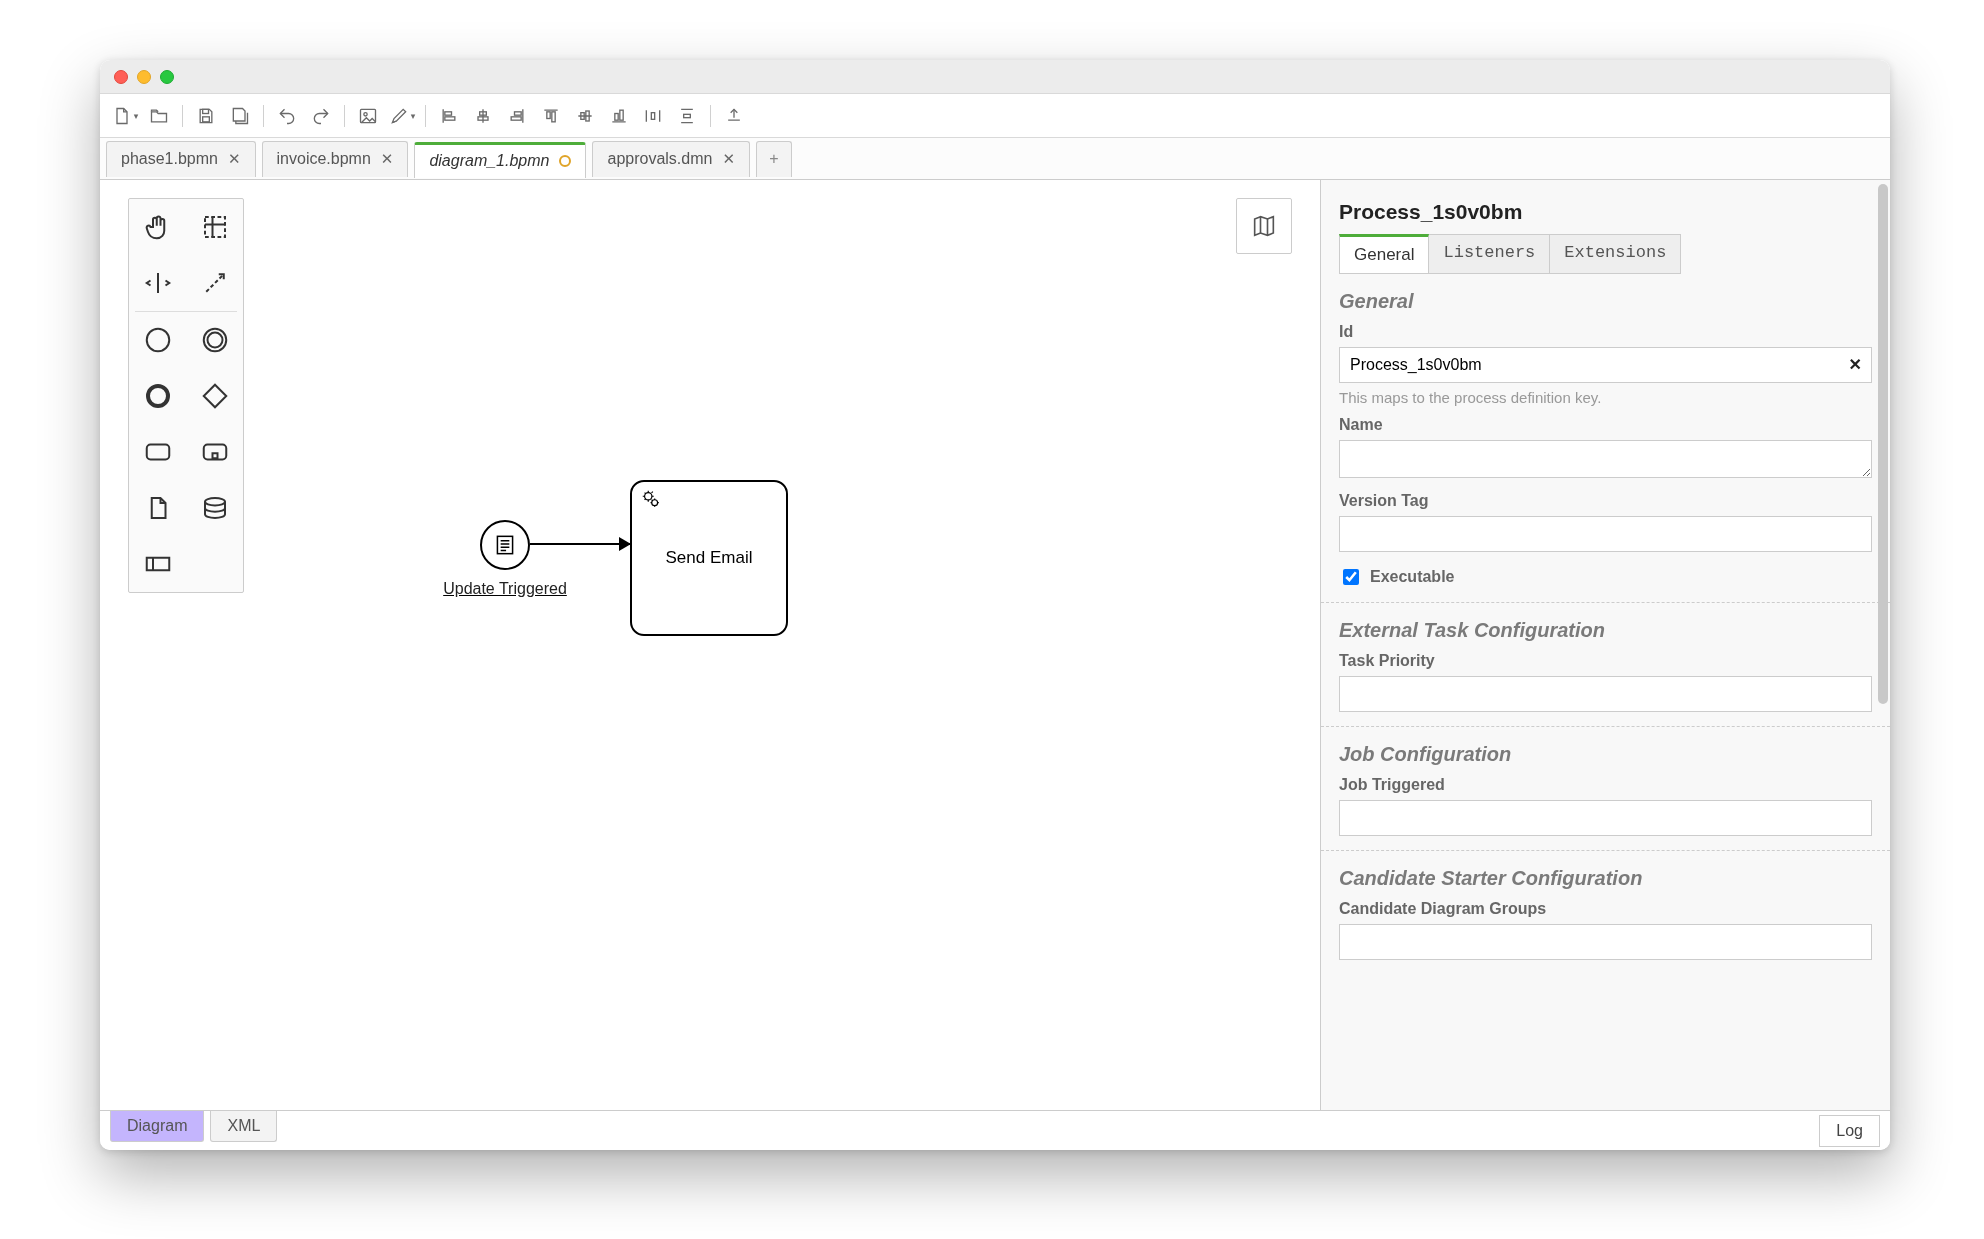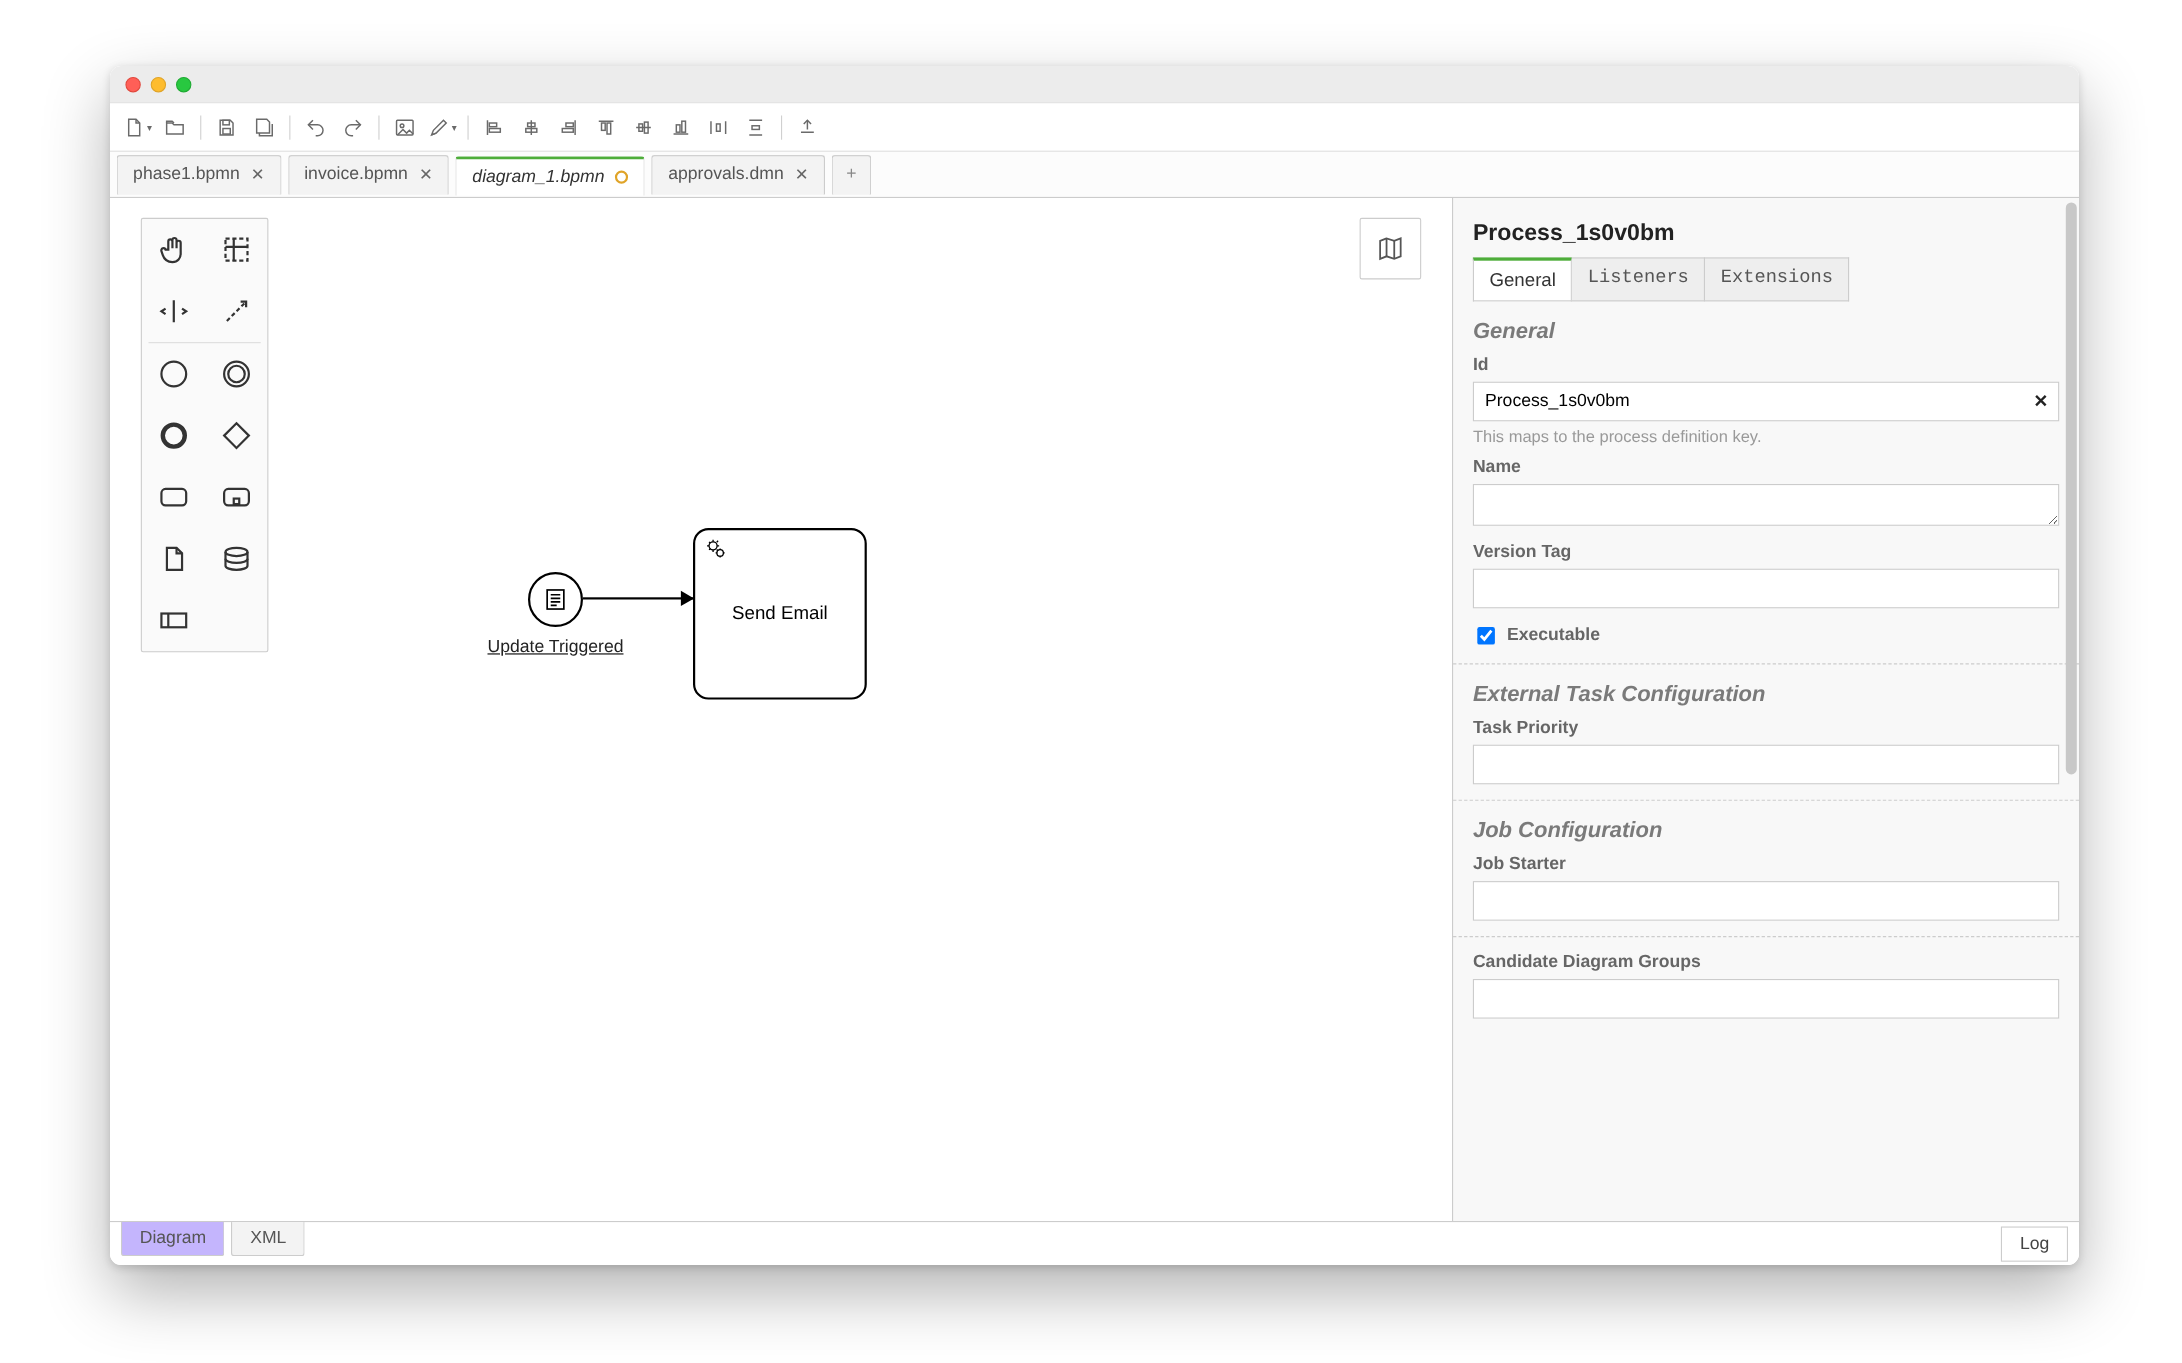--- a/index.html
+++ b/index.html
@@ -416,24 +416,25 @@
           <span>Executable</span>
         </label>
 
         <div class="psep2"></div>
         <div class="pgroup-title">External Task Configuration</div>
         <div class="pfield-label">Task Priority</div>
         <input class="pinput" value="" style="">
 
         <div class="psep2"></div>
         <div class="pgroup-title">Job Configuration</div>
-        <div class="pfield-label">Job Starter</div>
+        <div class="pfield-label">Job Triggered</div>
         <input class="pinput" value="" style="">
 
         <div class="psep2"></div>
+        <div class="pgroup-title">Candidate Starter Configuration</div>
         <div class="pfield-label">Candidate Diagram Groups</div>
         <input class="pinput" value="" style="">
       </div>
     </div>
 
     <div class="footer">
       <div class="ftab on"><span>Diagram</span></div>
       <div class="ftab"><span>XML</span></div>
       <div class="spacer"></div>
       <div class="logbtn"><span>Log</span></div>

